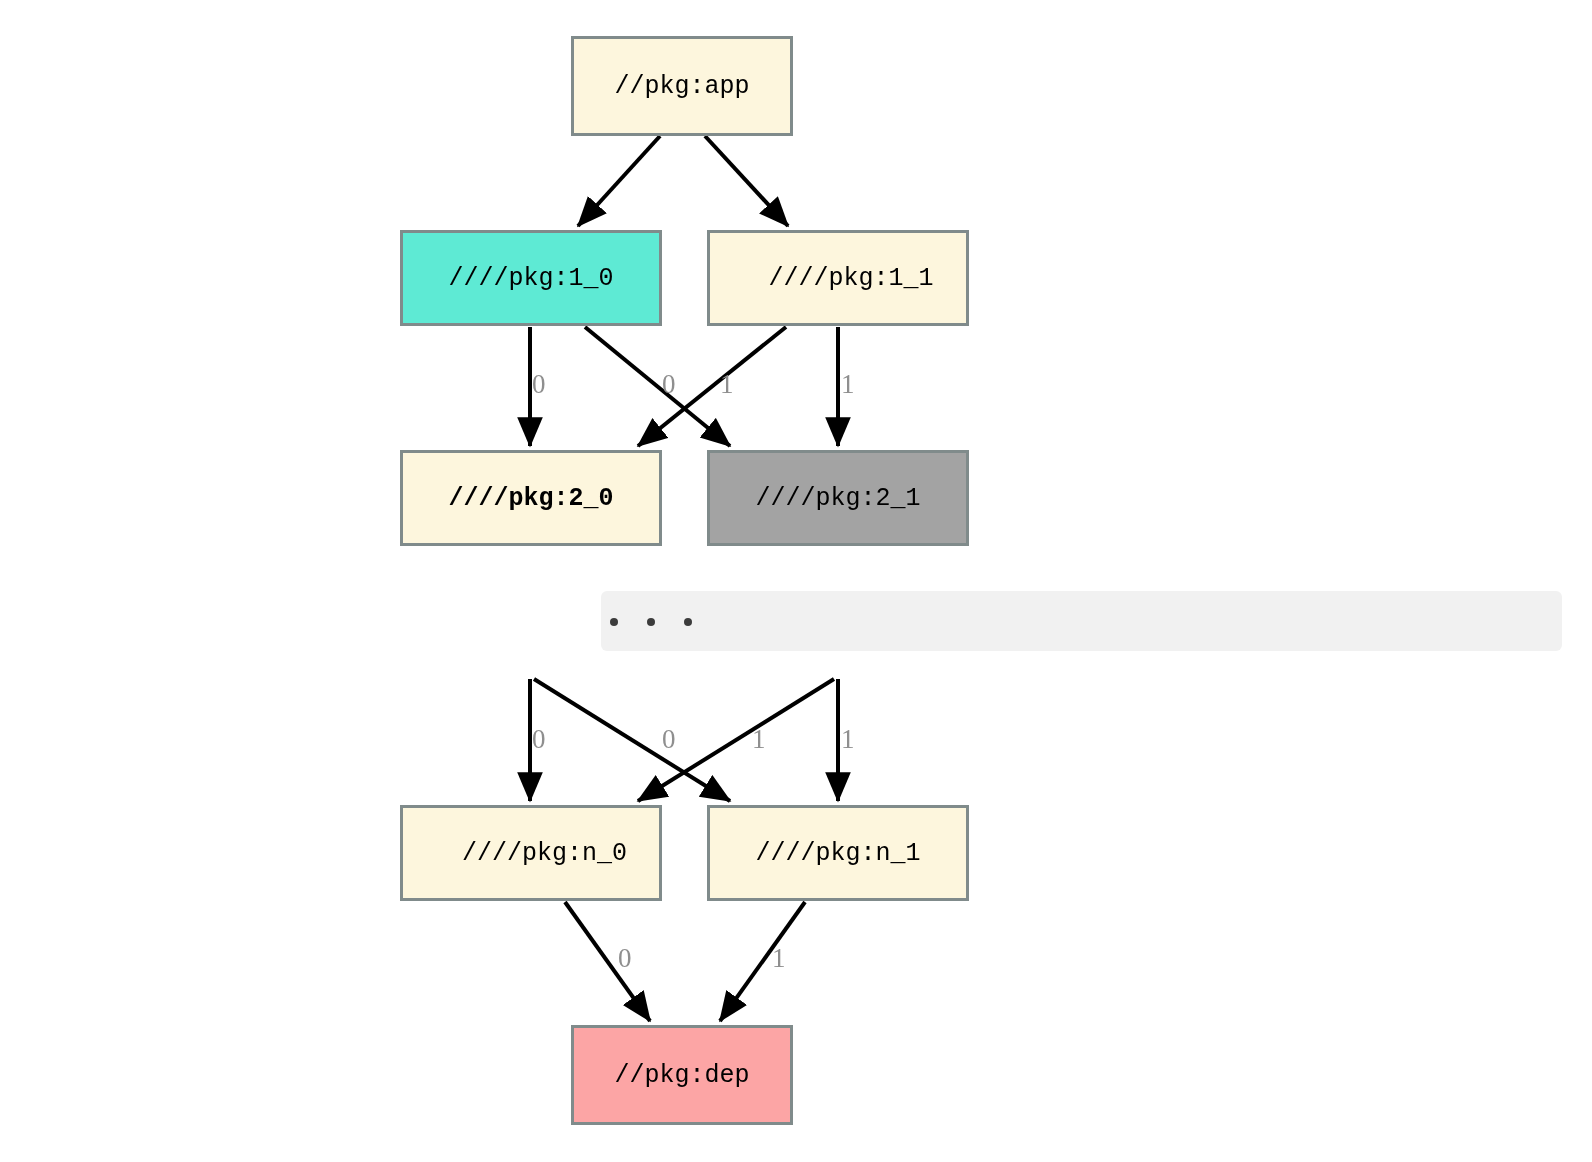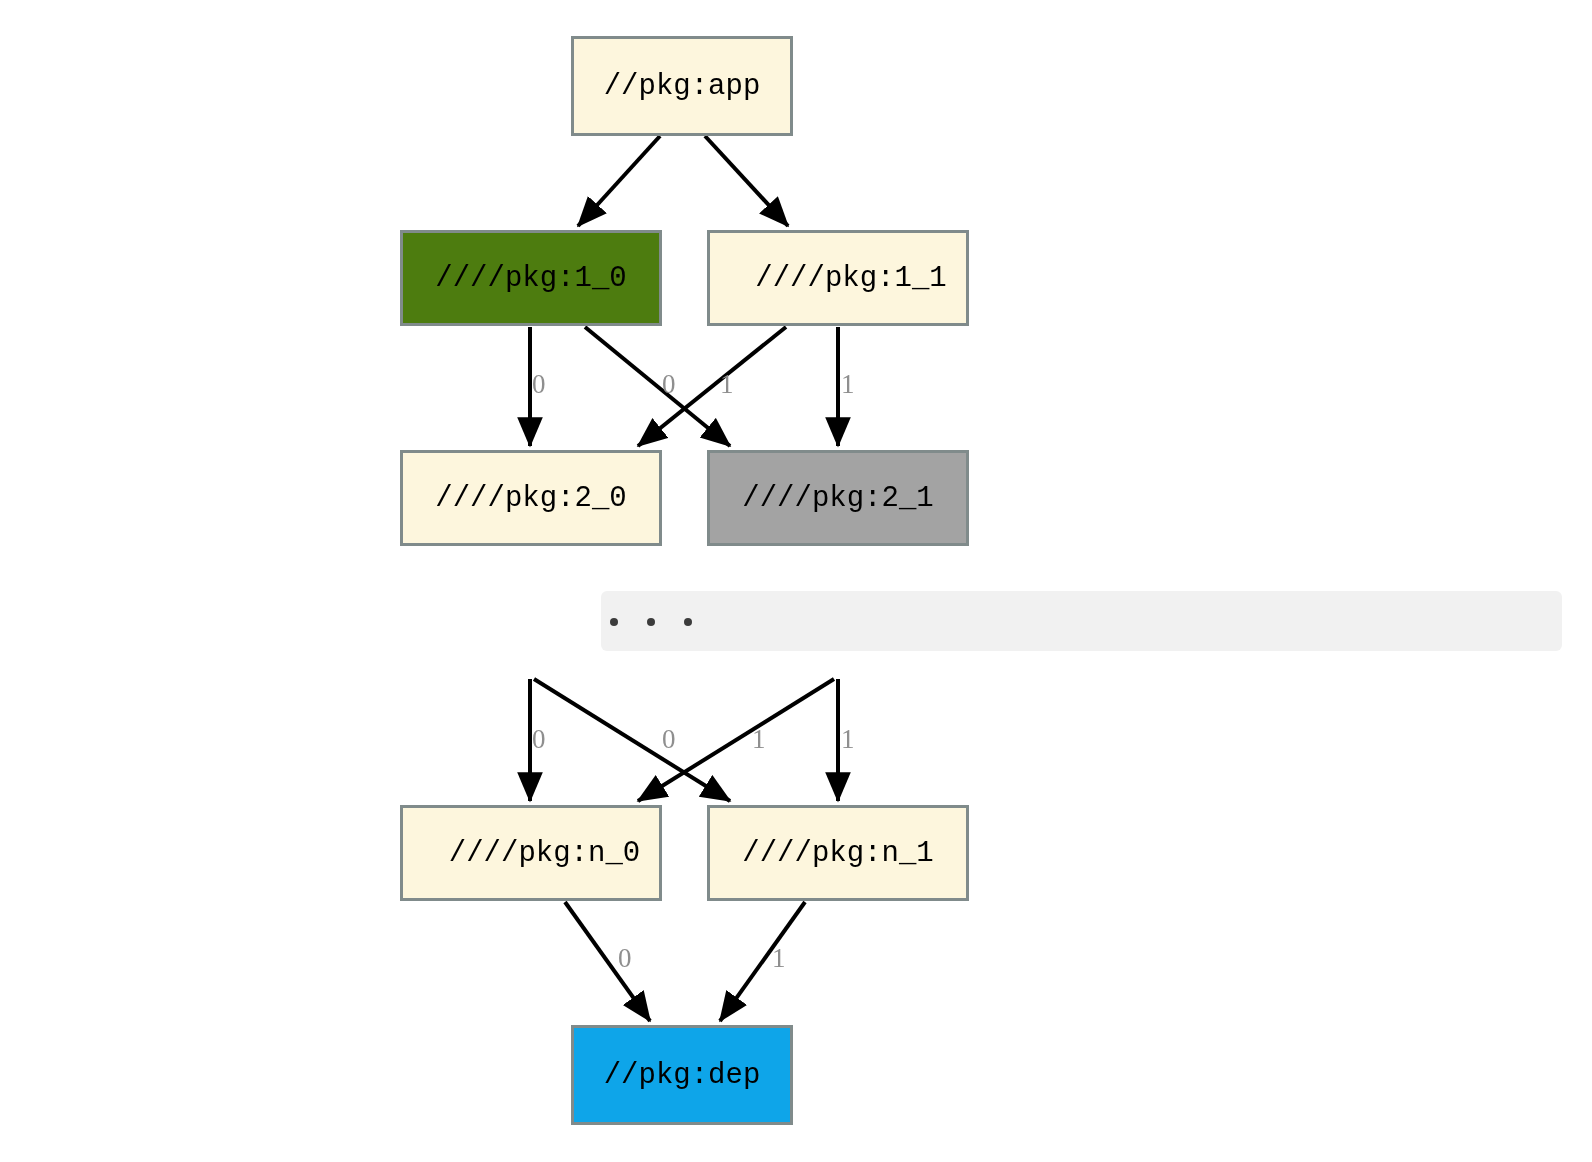--- a/index.html
+++ b/index.html
@@ -28,21 +28,21 @@
     position: absolute;
     box-sizing: border-box;
     background: #fdf6dd;
     border: 3px solid #808b8b;
     display: flex;
     align-items: center;
     justify-content: center;
   }
   .node-label {
     font-family: "Liberation Mono", "DejaVu Sans Mono", monospace;
-    font-size: 29px;
+    font-size: 25px;
     color: #000000;
     letter-spacing: 0px;
     white-space: pre;
   }
   .edge-label {
     position: absolute;
     font-family: "Liberation Serif", "DejaVu Serif", serif;
     font-size: 27px;
     color: #8f8f8f;
     white-space: pre;
@@ -90,39 +90,39 @@
         <line x1="838" y1="679" x2="838" y2="801" stroke="#000000" stroke-width="4" marker-end="url(#arrowhead)"></line>
         <line x1="565" y1="902" x2="650" y2="1021" stroke="#000000" stroke-width="4" marker-end="url(#arrowhead)"></line>
         <line x1="805" y1="902" x2="720" y2="1021" stroke="#000000" stroke-width="4" marker-end="url(#arrowhead)"></line>
       </g>
   </svg>
 
   <div id="nodes-layer">
       <div class="node-box" style="left: 571px; top: 36px; width: 222px; height: 100px; background: rgb(253, 246, 221); border-color: rgb(128, 139, 139);">
         <span class="node-label">//pkg:app</span>
       </div>
-      <div class="node-box" style="left: 400px; top: 230px; width: 262px; height: 96px; background: #4d7c0f; border-color: rgb(128, 139, 139);">
+      <div class="node-box" style="left: 400px; top: 230px; width: 262px; height: 96px; background: #5eead4; border-color: rgb(128, 139, 139);">
         <span class="node-label">////pkg:1_0</span>
       </div>
       <div class="node-box" style="left: 707px; top: 230px; width: 262px; height: 96px; background: rgb(253, 246, 221); border-color: rgb(128, 139, 139); padding-left: 26px;">
         <span class="node-label">////pkg:1_1</span>
       </div>
-      <div class="node-box" style="left: 400px; top: 450px; width: 262px; height: 96px; background: rgb(253, 246, 221); border-color: rgb(128, 139, 139);">
+      <div class="node-box" style="left: 400px; top: 450px; width: 262px; height: 96px; background: rgb(253, 246, 221); border-color: rgb(128, 139, 139); font-weight: bold;">
         <span class="node-label">////pkg:2_0</span>
       </div>
       <div class="node-box" style="left: 707px; top: 450px; width: 262px; height: 96px; background: #a3a3a3; border-color: rgb(128, 139, 139);">
         <span class="node-label">////pkg:2_1</span>
       </div>
       <div class="node-box" style="left: 400px; top: 805px; width: 262px; height: 96px; background: rgb(253, 246, 221); border-color: rgb(128, 139, 139); padding-left: 27px;">
         <span class="node-label">////pkg:n_0</span>
       </div>
       <div class="node-box" style="left: 707px; top: 805px; width: 262px; height: 96px; background: rgb(253, 246, 221); border-color: rgb(128, 139, 139);">
         <span class="node-label">////pkg:n_1</span>
       </div>
-      <div class="node-box" style="left: 571px; top: 1025px; width: 222px; height: 100px; background: #0ea5e9; border-color: rgb(128, 139, 139);">
+      <div class="node-box" style="left: 571px; top: 1025px; width: 222px; height: 100px; background: #fca5a5; border-color: rgb(128, 139, 139);">
         <span class="node-label">//pkg:dep</span>
       </div>
     </div>
 
   <div id="edge-labels-layer">
       <div class="edge-label" style="left: 532px; top: 371px; color: rgb(143, 143, 143);">0</div>
       <div class="edge-label" style="left: 662px; top: 371px; color: rgb(143, 143, 143);">0</div>
       <div class="edge-label" style="left: 720px; top: 371px; color: rgb(143, 143, 143);">1</div>
       <div class="edge-label" style="left: 841px; top: 371px; color: rgb(143, 143, 143);">1</div>
       <div class="edge-label" style="left: 532px; top: 726px; color: rgb(143, 143, 143);">0</div>

